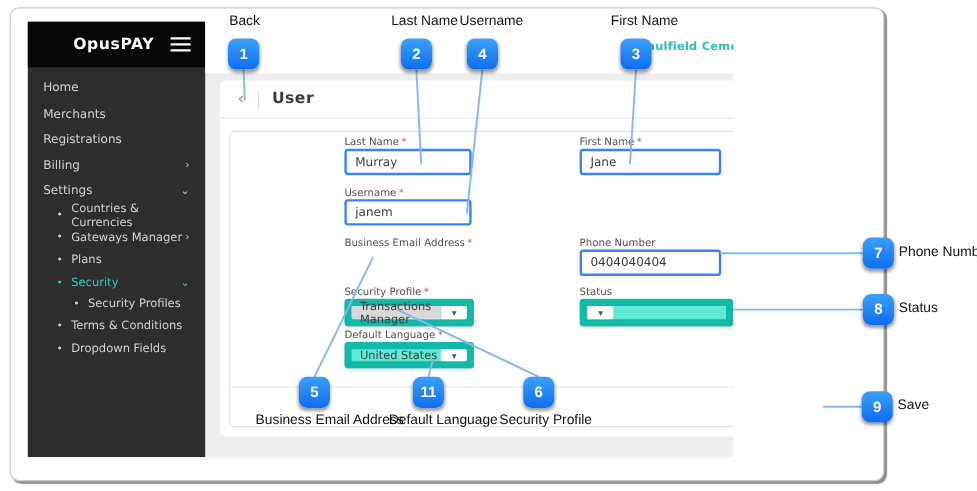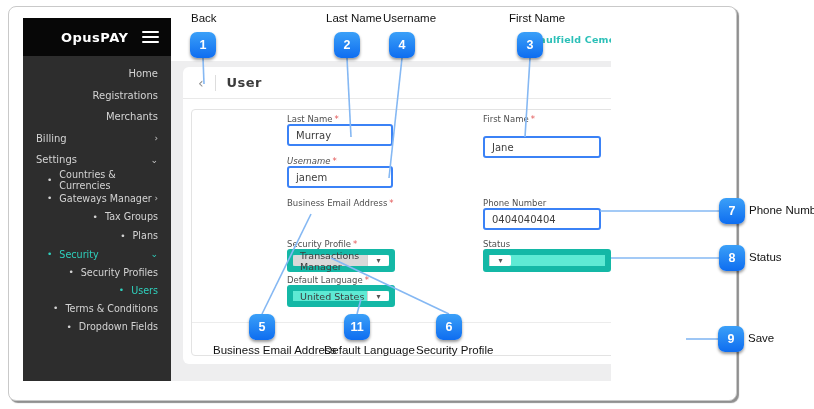--- a/index.html
+++ b/index.html
@@ -13,21 +13,21 @@
   
   .app{position:absolute;left:14px;top:11px;width:588px;height:363px;background:#eeeeef;overflow:hidden;}
 
   
   .sidebar{position:absolute;left:0;top:0;width:148px;height:363px;background:#2d2d2d;}
   .sb-head{height:38px;background:#070707;display:flex;align-items:center;padding:0 12px;}
   .sb-logo{color:#fff;font-weight:bold;font-size:13px;letter-spacing:.5px;margin-left:26px;}
   .hamburger{margin-left:auto;width:17px;display:flex;flex-direction:column;gap:3px;cursor:pointer;}
   .hamburger i{display:block;height:2px;background:#fff;border-radius:1px;}
   .menu{padding-top:7px;}
-  .mi{height:21.5px;display:flex;align-items:center;padding:0 13px;color:#d3d3d3;font-size:10px;cursor:pointer;justify-content:flex-end;}
+  .mi{height:21.5px;display:flex;align-items:center;padding:0 13px;color:#d3d3d3;font-size:10px;cursor:pointer;}
   .mi .chev{margin-left:auto;font-size:9px;color:#c9c9c9;}
   .sub1{height:18.6px;padding-left:24px;font-size:9.6px;}
   .sub2{height:17.8px;padding-left:38px;font-size:9.6px;}
   .bullet::before{content:"•";margin-right:7px;font-size:9px;}
   .mi.active{color:#2fd0bd;}
   .mi.active .chev{color:#2fd0bd;}
 
   
   .topbar{position:absolute;left:148px;top:0;width:548px;height:43px;background:#fff;
           display:flex;align-items:center;justify-content:flex-end;padding-right:12px;gap:11px;box-sizing:border-box;}
@@ -86,55 +86,49 @@
             <i></i>
             <i></i>
             <i></i>
           </span>
       </div>
       <div class="menu">
         <div class="mi">
             <span>Home</span>
           </div>
         <div class="mi">
+            <span>Merchants</span>
+          </div>
+        <div class="mi">
             <span>Registrations</span>
-          </div>
-        <div class="mi">
-            <span>Merchants</span>
           </div>
         <div class="mi">
             <span>Billing</span>
             <span class="chev">›</span>
           </div>
         <div class="mi">
             <span>Settings</span>
             <span class="chev">⌄</span>
           </div>
         <div class="mi sub1 bullet">
             <span>Countries &amp; Currencies</span>
           </div>
         <div class="mi sub1 bullet">
             <span>Gateways Manager</span>
             <span class="chev">›</span>
-          </div>
-        <div class="mi sub1 bullet">
-            <span>Tax Groups</span>
           </div>
         <div class="mi sub1 bullet">
             <span>Plans</span>
           </div>
         <div class="mi sub1 bullet active">
             <span>Security</span>
             <span class="chev">⌄</span>
           </div>
         <div class="mi sub2 bullet">
             <span>Security Profiles</span>
-          </div>
-        <div class="mi sub2 bullet active">
-            <span>Users</span>
           </div>
         <div class="mi sub1 bullet">
             <span>Terms &amp; Conditions</span>
           </div>
         <div class="mi sub1 bullet">
             <span>Dropdown Fields</span>
           </div>
       </div>
     </div>
 
@@ -155,39 +149,39 @@
         <span class="t-div"></span>
         <span class="card-title">User</span>
       </div>
       <div class="card-hr"></div>
 
       <div class="formbox">
 
         <div class="f-label" style="left:95px;top:4px;"><span>Last Name</span><span class="req">*</span></div>
         <div class="f-input" style="left:95px;top:14px;width:106px;">Murray</div>
 
-        <div class="f-label" style="left:95px;top:46px;font-style:italic;"><span>Username</span><span class="req">*</span></div>
+        <div class="f-label" style="left:95px;top:46px;"><span>Username</span><span class="req">*</span></div>
         <div class="f-input" style="left:95px;top:56px;width:106px;">janem</div>
 
         <div class="f-label" style="left:95px;top:88px;"><span>Business Email Address</span><span class="req">*</span></div>
 
         <div class="f-label" style="left:95px;top:129px;"><span>Security Profile</span><span class="req">*</span></div>
         <div class="f-select sel-gray" style="left:95px;top:139px;width:108px;">
           <span class="sel-text">Transactions Manager</span>
           <span class="sel-btn">▾</span>
         </div>
 
         <div class="f-label" style="left:95px;top:165px;"><span>Default Language</span><span class="req">*</span></div>
         <div class="f-select" style="left:95px;top:175px;width:108px;height:22px;">
           <span class="sel-text">United States</span>
           <span class="sel-btn">▾</span>
         </div>
 
         <div class="f-label" style="left:291px;top:4px;"><span>First Name</span><span class="req">*</span></div>
-        <div class="f-input" style="left:291px;top:14px;width:118px;margin-top:12px;">Jane</div>
+        <div class="f-input" style="left:291px;top:14px;width:118px;">Jane</div>
 
         <div class="f-label" style="left:291px;top:88px;"><span>Phone Number</span></div>
         <div class="f-input" style="left:291px;top:98px;width:118px;">0404040404</div>
 
         <div class="f-label" style="left:291px;top:129px;"><span>Status</span></div>
         <div class="f-select" style="left:291px;top:139px;width:128px;">
           <span class="sel-btn">▾</span>
         </div>
 
         <div class="foot-hr"></div>

